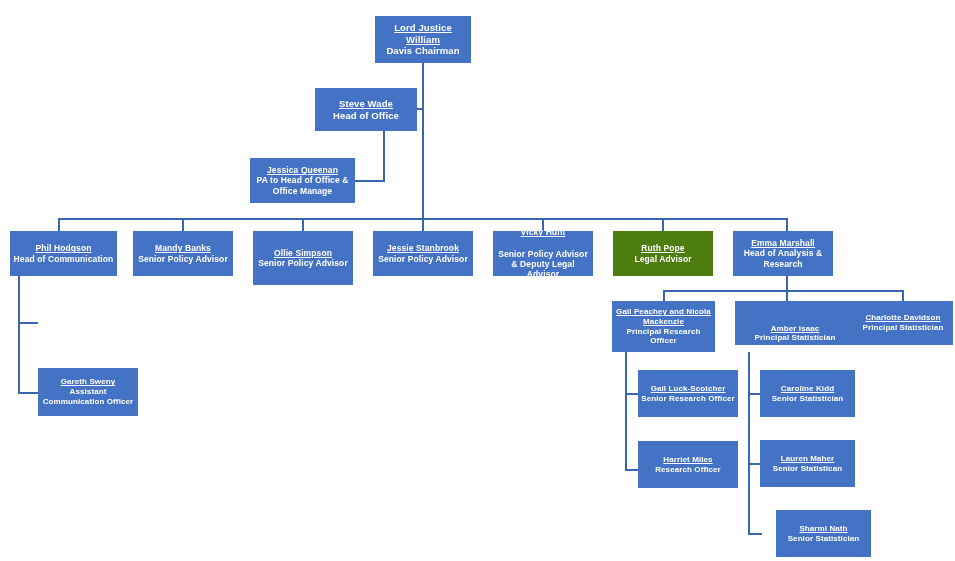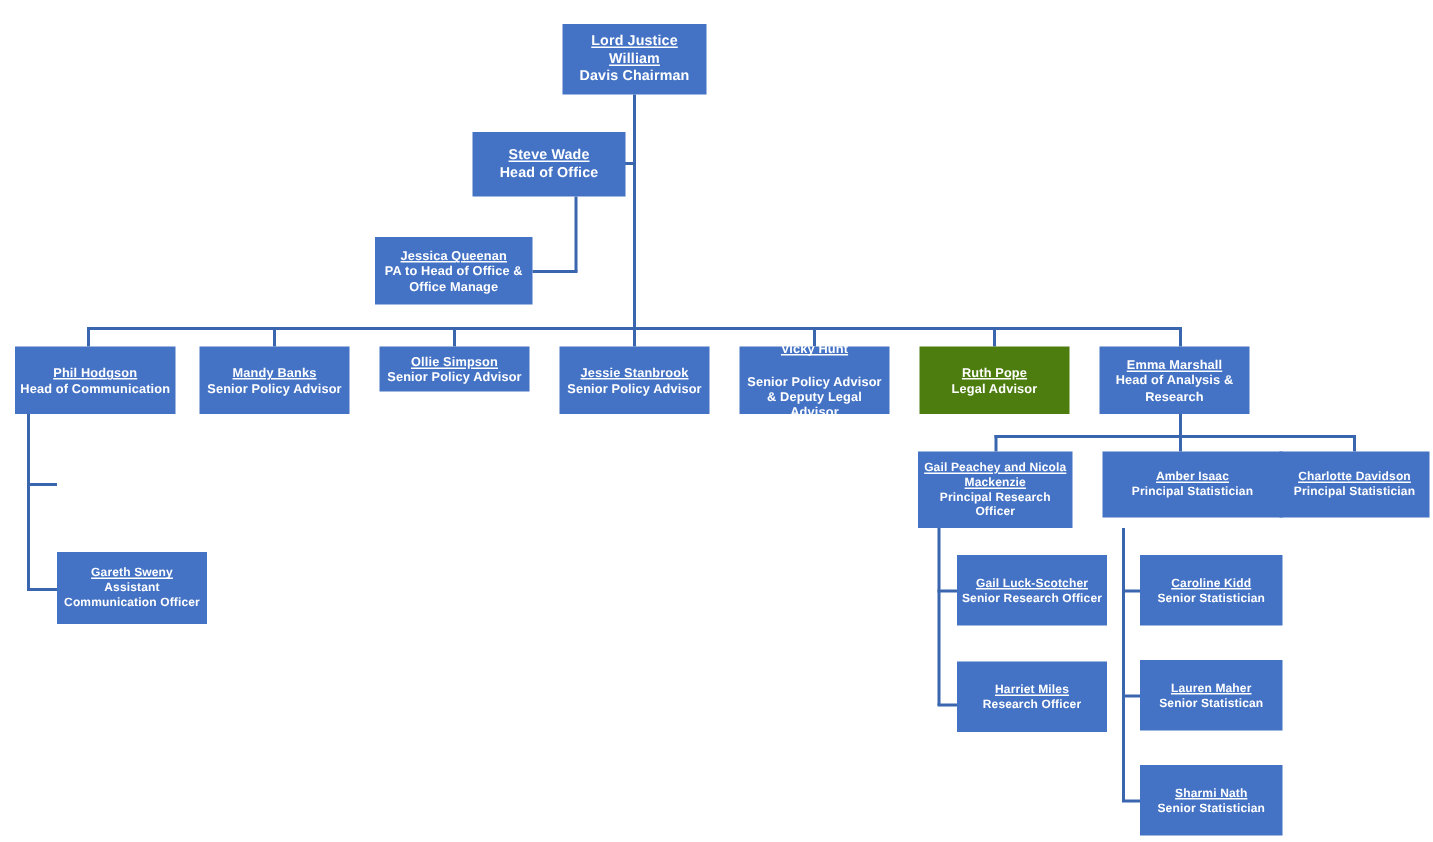--- a/index.html
+++ b/index.html
@@ -108,21 +108,21 @@
   <div class="node" style="left: 10px; top: 231px; width: 107px; height: 45px; font-size: 8.5px; background: rgb(68, 114, 196); color: rgb(255, 255, 255);">
     <span class="name">Phil Hodgson</span>
     <span class="title">Head of Communication</span>
   </div>
 
   <div class="node" style="left: 133px; top: 231px; width: 100px; height: 45px; font-size: 8.5px; background: rgb(68, 114, 196); color: rgb(255, 255, 255);">
     <span class="name">Mandy Banks</span>
     <span class="title">Senior Policy Advisor</span>
   </div>
 
-  <div class="node" style="left: 253px; top: 231px; width: 100px; height: 30px; font-size: 8.5px; background: rgb(68, 114, 196); color: rgb(255, 255, 255);">
+  <div class="node" style="left: 253px; top: 231px; width: 100px; height: 54px; font-size: 8.5px; background: rgb(68, 114, 196); color: rgb(255, 255, 255);">
     <span class="name">Ollie Simpson</span>
     <span class="title">Senior Policy Advisor</span>
   </div>
 
   <div class="node" style="left: 373px; top: 231px; width: 100px; height: 45px; font-size: 8.5px; background: rgb(68, 114, 196); color: rgb(255, 255, 255);">
     <span class="name">Jessie Stanbrook</span>
     <span class="title">Senior Policy Advisor</span>
   </div>
 
   <div class="node" style="left: 493px; top: 231px; width: 100px; height: 45px; font-size: 8.5px; background: rgb(68, 114, 196); color: rgb(255, 255, 255); gap: 11px;">
@@ -144,21 +144,21 @@
   <div class="node" style="left: 38px; top: 368px; width: 100px; height: 48px; font-size: 8px; background: rgb(68, 114, 196); color: rgb(255, 255, 255);">
     <span class="name">Gareth Sweny</span>
     <span class="title">Assistant Communication Officer</span>
   </div>
 
   <div class="node" style="left: 612px; top: 301px; width: 103px; height: 51px; font-size: 8px; background: rgb(68, 114, 196); color: rgb(255, 255, 255); text-align: center;">
     <span class="name">Gail Peachey and Nicola Mackenzie</span>
     <span class="title">Principal Research Officer</span>
   </div>
 
-  <div class="node" style="left: 735px; top: 301px; width: 120px; height: 44px; font-size: 8px; background: rgb(68, 114, 196); color: rgb(255, 255, 255);">
+  <div class="node" style="left: 735px; top: 301px; width: 120px; height: 44px; font-size: 8px; background: rgb(68, 114, 196); color: rgb(255, 255, 255); justify-content: flex-end;">
     <span class="name">Amber Isaac</span>
     <span class="title">Principal Statistician</span>
   </div>
 
   <div class="node" style="left: 853px; top: 301px; width: 100px; height: 44px; font-size: 8px; background: rgb(68, 114, 196); color: rgb(255, 255, 255);">
     <span class="name">Charlotte Davidson</span>
     <span class="title">Principal Statistician</span>
   </div>
 
   <div class="node" style="left: 638px; top: 370px; width: 100px; height: 47px; font-size: 8px; background: rgb(68, 114, 196); color: rgb(255, 255, 255);">
@@ -174,18 +174,18 @@
   <div class="node" style="left: 760px; top: 370px; width: 95px; height: 47px; font-size: 8px; background: rgb(68, 114, 196); color: rgb(255, 255, 255);">
     <span class="name">Caroline Kidd</span>
     <span class="title">Senior Statistician</span>
   </div>
 
   <div class="node" style="left: 760px; top: 440px; width: 95px; height: 47px; font-size: 8px; background: rgb(68, 114, 196); color: rgb(255, 255, 255);">
     <span class="name">Lauren Maher</span>
     <span class="title">Senior Statistican</span>
   </div>
 
-  <div class="node" style="left: 760px; top: 510px; width: 95px; height: 47px; font-size: 8px; background: rgb(68, 114, 196); color: rgb(255, 255, 255);">
+  <div class="node" style="left: 776px; top: 510px; width: 95px; height: 47px; font-size: 8px; background: rgb(68, 114, 196); color: rgb(255, 255, 255);">
     <span class="name">Sharmi Nath</span>
     <span class="title">Senior Statistician</span>
   </div>
 
 </div>
 
 </body></html>

